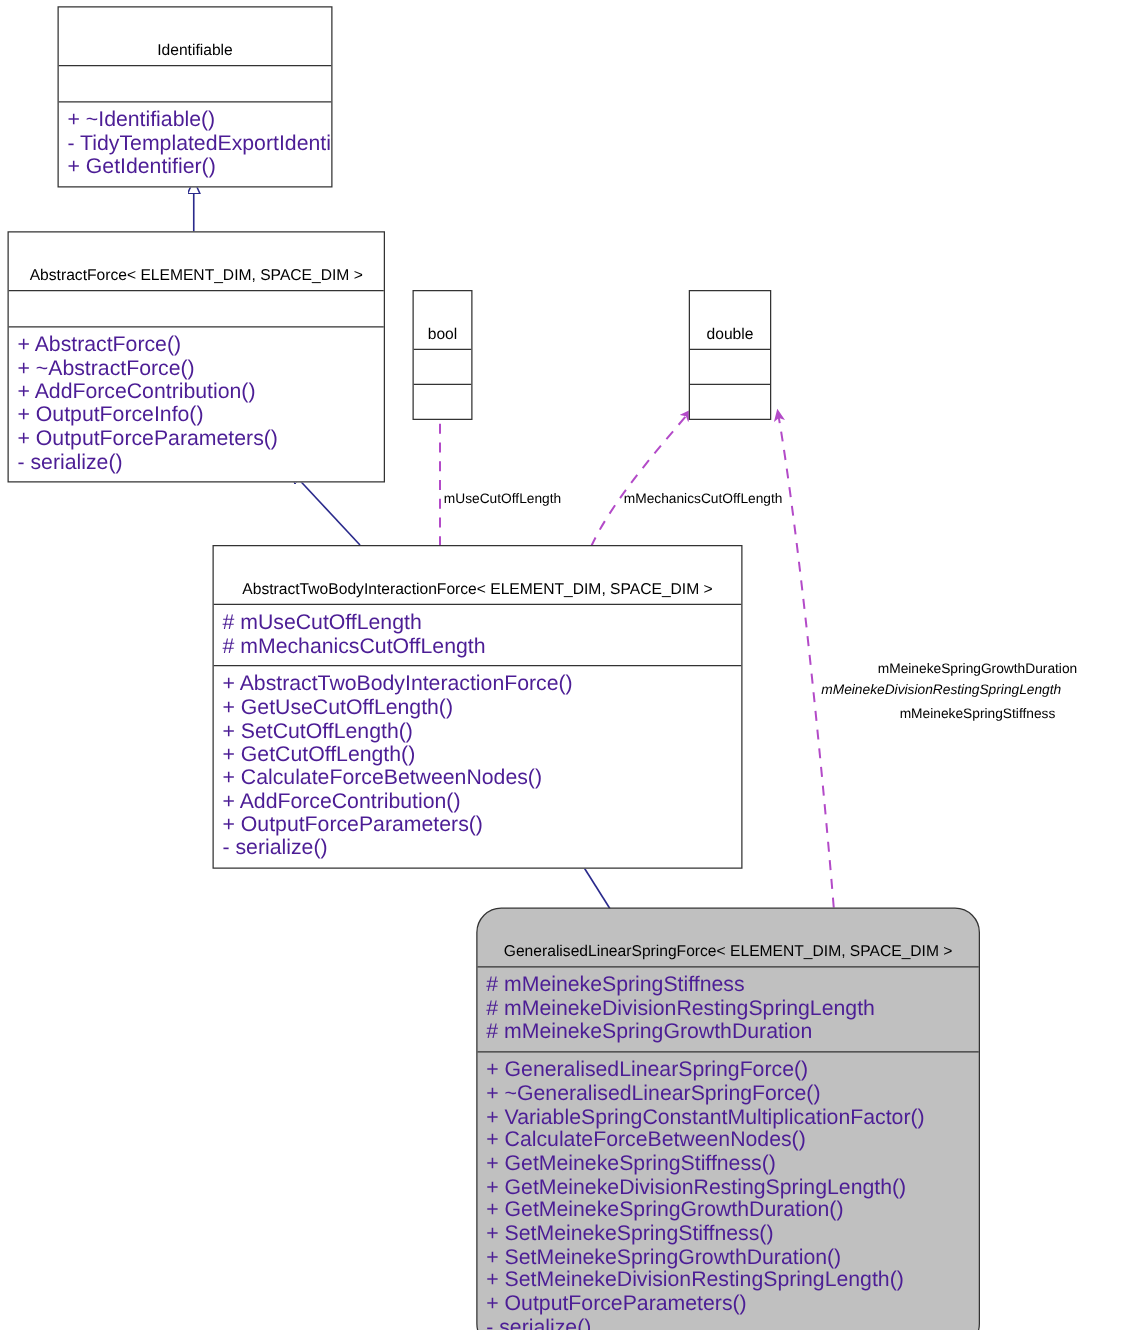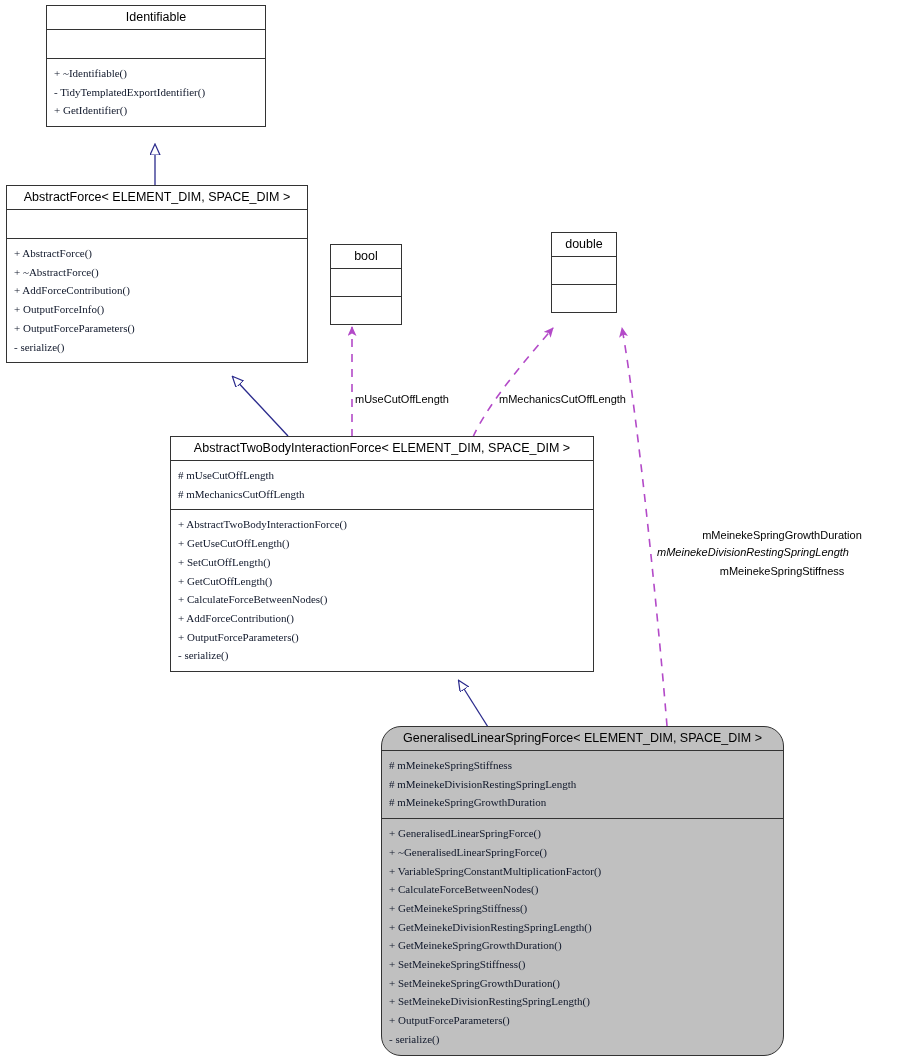--- a/index.html
+++ b/index.html
@@ -32,34 +32,34 @@
   }
   .compartment + .compartment {
     border-top: 1px solid #333333;
   }
   .title-comp {
     text-align: center;
     font-size: 12.5px;
     color: #000000;
     padding: 4px 6px 5px 6px;
     white-space: nowrap;
+    margin-top: 23px;
   }
   .member-comp {
     padding: 5px 0 6px 0;
   }
   .member-comp.empty {
     padding: 0;
   }
   .member {
-    font-size: 11px;
-    color: #0f172a;
+    font-size: 17px;
+    color: #4c1d95;
     line-height: 18.7px;
     padding: 0 7px;
     white-space: nowrap;
-    font-family: Liberation Serif, serif;
   }
   .edge-label {
     position: absolute;
     font-size: 11px;
     color: #000000;
     white-space: nowrap;
     line-height: 16px;
   }
   .edge-label.center {
     text-align: center;
@@ -129,21 +129,21 @@
     <div class="compartment member-comp">
       <div class="member">+ AbstractForce()</div>
       <div class="member">+ ~AbstractForce()</div>
       <div class="member">+ AddForceContribution()</div>
       <div class="member">+ OutputForceInfo()</div>
       <div class="member">+ OutputForceParameters()</div>
       <div class="member">- serialize()</div>
     </div>
   </div>
 
-  <div class="uml-box" style="left:330px; top:244px; width:72px;">
+  <div class="uml-box" style="left:330px; top:232px; width:48px;">
     <div class="compartment title-comp">bool</div>
     <div class="compartment member-comp empty" style="height:28px;"></div>
     <div class="compartment member-comp empty" style="height:28px;"></div>
   </div>
 
   <div class="uml-box" style="left:551px; top:232px; width:66px;">
     <div class="compartment title-comp">double</div>
     <div class="compartment member-comp empty" style="height:28px;"></div>
     <div class="compartment member-comp empty" style="height:28px;"></div>
   </div>

